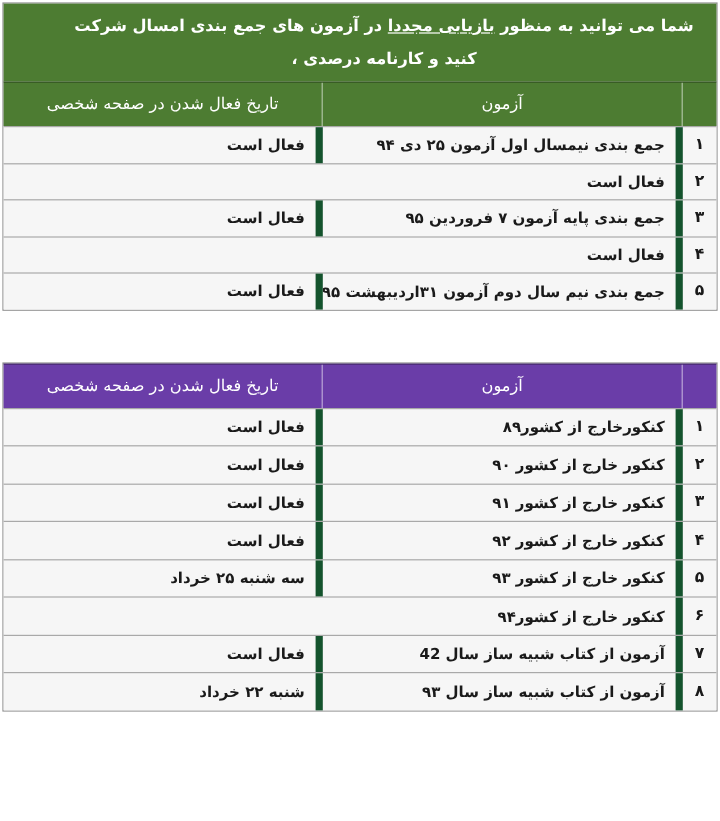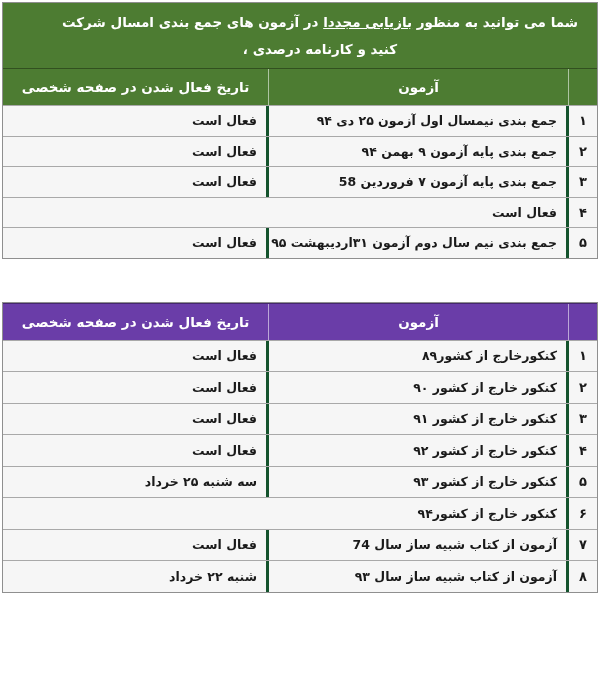--- a/index.html
+++ b/index.html
@@ -39,36 +39,36 @@
   .hrow, .row {
     display: grid;
     grid-template-columns: 28px 300px auto; 
   }
   .hrow {
     border-top: 1px solid rgba(0,0,0,0.35);
     height: 36px;
   }
   .hcell {
     color: #ffffff;
-    font-weight: bold;
+    font-weight: normal;
     font-size: 13.5px;
     display: flex;
     align-items: center;
     justify-content: center;
   }
   .hrow > div + div { border-right: 1px solid rgba(255,255,255,0.55); }
 
   .row {
     background: #f6f6f6;
     border-top: 1px solid #a9a9a9;
   }
   .green-theme  .row { height: 29.5px; }
   .purple-theme .row { height: 30s.5px; }
   .purple-theme .row { height: 30.5px; }
-  .row > div + div { border-right: 3px solid #14532d; }
+  .row > div + div { border-right: 6px solid #14532d; }
   .cell {
     font-size: 12.5px;
     font-weight: bold;
     color: #1a1a1a;
     display: flex;
     align-items: center;
     padding: 0 9px;
     white-space: nowrap;
     overflow: hidden;
   }
@@ -92,26 +92,25 @@
       <div class="hcell">آزمون</div>
       <div class="hcell">تاریخ فعال شدن در صفحه شخصی</div>
     </div>
     <div class="row">
       <div class="cell num">۱</div>
       <div class="cell">جمع بندی نیمسال اول آزمون ۲۵ دی ۹۴</div>
       <div class="cell">فعال است</div>
     </div>
     <div class="row">
       <div class="cell num">۲</div>
-      <div class="cell">جمع بندی پایه آزمون ۹ بهمن ۹۴</div>
       <div class="cell">فعال است</div>
     </div>
     <div class="row">
       <div class="cell num">۳</div>
-      <div class="cell">جمع بندی پایه آزمون ۷ فروردین 58</div>
+      <div class="cell">جمع بندی پایه آزمون ۷ فروردین ۹۵</div>
       <div class="cell">فعال است</div>
     </div>
     <div class="row">
       <div class="cell num">۴</div>
       <div class="cell">فعال است</div>
     </div>
     <div class="row">
       <div class="cell num">۵</div>
       <div class="cell">جمع بندی نیم سال دوم آزمون ۳۱اردیبهشت ۹۵</div>
       <div class="cell">فعال است</div>
@@ -148,21 +147,21 @@
       <div class="cell num">۵</div>
       <div class="cell">کنکور خارج از  کشور ۹۳</div>
       <div class="cell">سه شنبه ۲۵ خرداد</div>
     </div>
     <div class="row">
       <div class="cell num">۶</div>
       <div class="cell">کنکور خارج از  کشور۹۴</div>
     </div>
     <div class="row">
       <div class="cell num">۷</div>
-      <div class="cell">آزمون از کتاب شبیه ساز سال 74</div>
+      <div class="cell">آزمون از کتاب شبیه ساز سال 42</div>
       <div class="cell">فعال است</div>
     </div>
     <div class="row">
       <div class="cell num">۸</div>
       <div class="cell">آزمون از کتاب شبیه ساز سال ۹۳</div>
       <div class="cell">شنبه ۲۲ خرداد</div>
     </div>
 
   </section>
 

